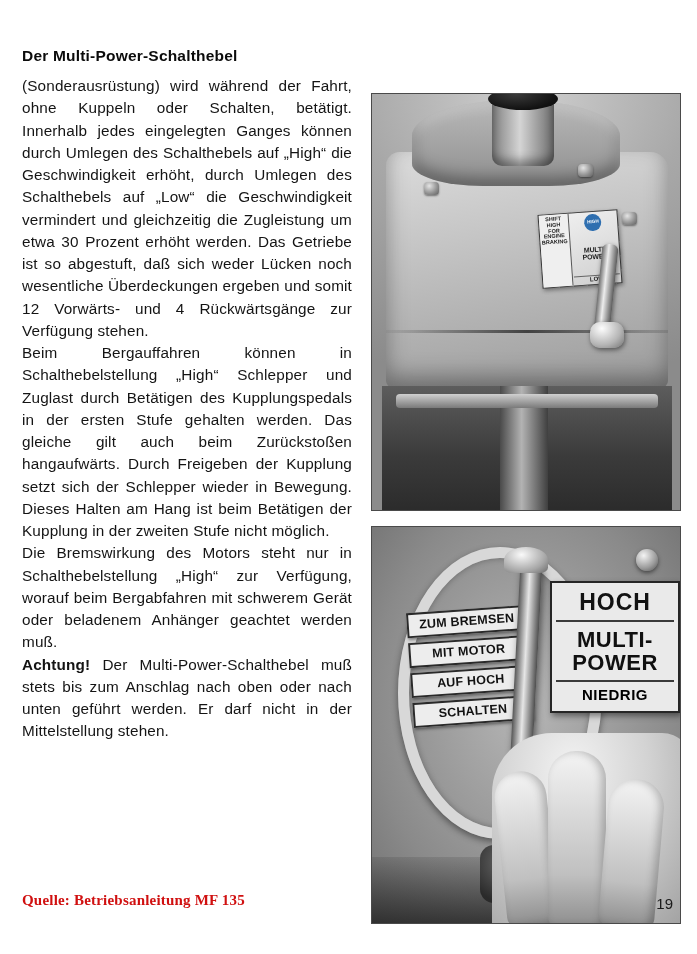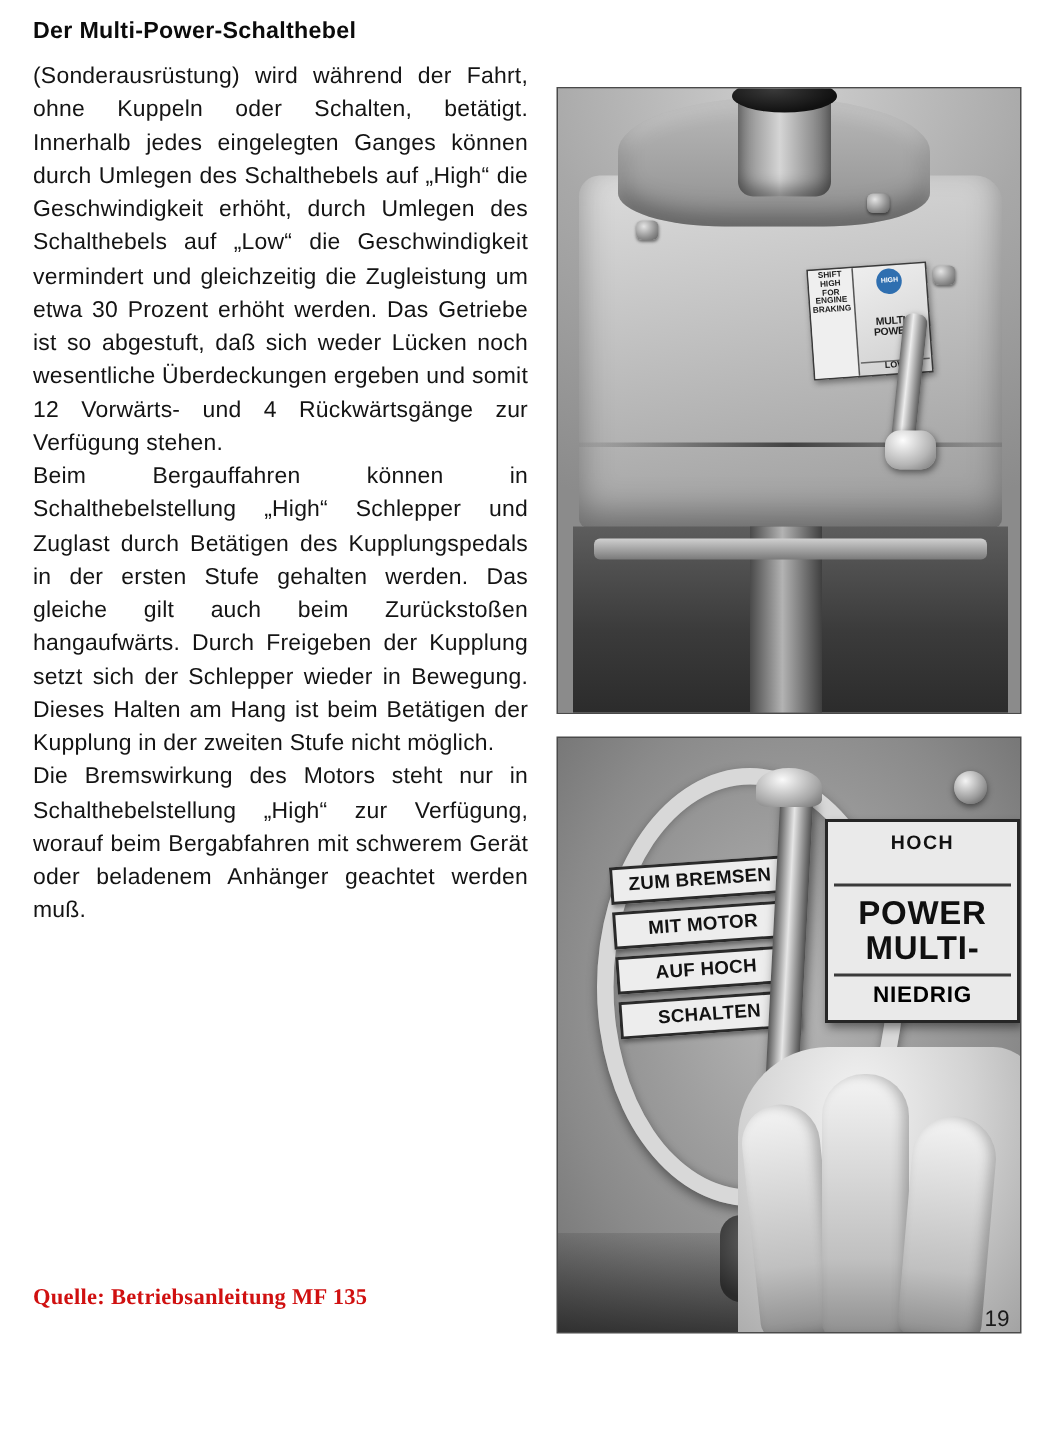--- a/index.html
+++ b/index.html
@@ -14,20 +14,21 @@
     color: #111111;
     overflow: hidden;
     position: relative;
   }
   .page {
     position: relative;
     width: 697px;
     height: 908px;
     box-sizing: border-box;
     padding: 12px 16px 0 22px;
+    margin-top: 35px;
   }
   .heading {
     font-size: 15.5px;
     font-weight: bold;
     letter-spacing: 0.2px;
     margin: 0 0 10px 0;
     color: #0b0b0b;
   }
   .columns {
     display: block;
@@ -279,26 +280,26 @@
     left: 178px;
     top: 54px;
     width: 118px;
     background: #eaeaea;
     border: 2px solid #262626;
     padding: 6px 4px 8px 4px;
     text-align: center;
     box-shadow: 2px 3px 6px rgba(0,0,0,0.45);
   }
   .b-hoch {
-    font-size: 13px;
+    font-size: 23px;
     font-weight: bold;
     color: #121212;
     letter-spacing: 1px;
     border-bottom: 2px solid #3a3a3a;
-    padding-bottom: 20px;
+    padding-bottom: 4px;
     margin-bottom: 6px;
   }
   .b-multi {
     font-size: 22px;
     font-weight: bold;
     color: #101010;
     line-height: 1.05;
     letter-spacing: 0.5px;
   }
   .b-niedrig {
@@ -380,21 +381,21 @@
     left: 22px;
     bottom: 34px;
     font-size: 15px;
     font-weight: bold;
     color: #d01010;
     letter-spacing: 0.2px;
   }
   .page-number {
     position: absolute;
     right: 24px;
-    bottom: 20px;
+    bottom: 31px;
     font-size: 15px;
     color: #1a1a1a;
   }
   .clear { clear: both; }
 </style>
 </head>
 <body>
 
 <div class="page">
 
@@ -436,22 +437,22 @@
 
         <div class="b-left-plate">
           <div class="b-left-row">ZUM BREMSEN</div>
           <div class="b-left-row">MIT MOTOR</div>
           <div class="b-left-row">AUF HOCH</div>
           <div class="b-left-row">SCHALTEN</div>
         </div>
 
         <div class="b-right-plate">
           <div class="b-hoch">HOCH</div>
+          <div class="b-multi">MULTI-</div>
           <div class="b-multi">POWER</div>
-          <div class="b-multi">MULTI-</div>
           <div class="b-niedrig">NIEDRIG</div>
         </div>
 
         <div class="b-screw s1"></div>
         <div class="b-shaft"></div>
         <div class="b-shaft-top"></div>
         <div class="b-screw s2"></div>
         <div class="b-dark-bottom"></div>
         <div class="b-knob-dark"></div>
         <div class="b-hand"></div>
@@ -459,20 +460,21 @@
         <div class="b-finger f2"></div>
         <div class="b-finger f3"></div>
       </div>
 
     </div>
 
     <div class="text-col">
       <p>(Sonderausrüstung) wird während der Fahrt, ohne Kuppeln oder Schalten, betätigt. Innerhalb jedes eingelegten Ganges können durch Umlegen des Schalthebels auf „High“ die Geschwindigkeit erhöht, durch Umlegen des Schalthebels auf „Low“ die Geschwindigkeit vermindert und gleichzeitig die Zugleistung um etwa 30 Prozent erhöht werden. Das Getriebe ist so abgestuft, daß sich weder Lücken noch wesentliche Überdeckungen ergeben und somit 12 Vorwärts- und 4 Rückwärtsgänge zur Verfügung stehen.</p>
       <p>Beim Bergauffahren können in Schalthebelstellung „High“ Schlepper und Zuglast durch Betätigen des Kupplungspedals in der ersten Stufe gehalten werden. Das gleiche gilt auch beim Zurückstoßen hangaufwärts. Durch Freigeben der Kupplung setzt sich der Schlepper wieder in Bewegung. Dieses Halten am Hang ist beim Betätigen der Kupplung in der zweiten Stufe nicht möglich.</p>
       <p>Die Bremswirkung des Motors steht nur in Schalthebelstellung „High“ zur Verfügung, worauf beim Bergabfahren mit schwerem Gerät oder beladenem Anhänger geachtet werden muß.</p>
+      <p><b>Achtung!</b><span> Der Multi-Power-Schalthebel muß stets bis zum Anschlag nach oben oder nach unten geführt werden. Er darf nicht in der Mittelstellung stehen.</span></p>
     </div>
 
     <div class="clear"></div>
   </div>
 
   <div class="footer" style="color: rgb(208, 16, 16); font-family: Liberation Serif, serif;">Quelle: Betriebsanleitung MF 135</div>
   <div class="page-number">19</div>
 
 </div>
 

